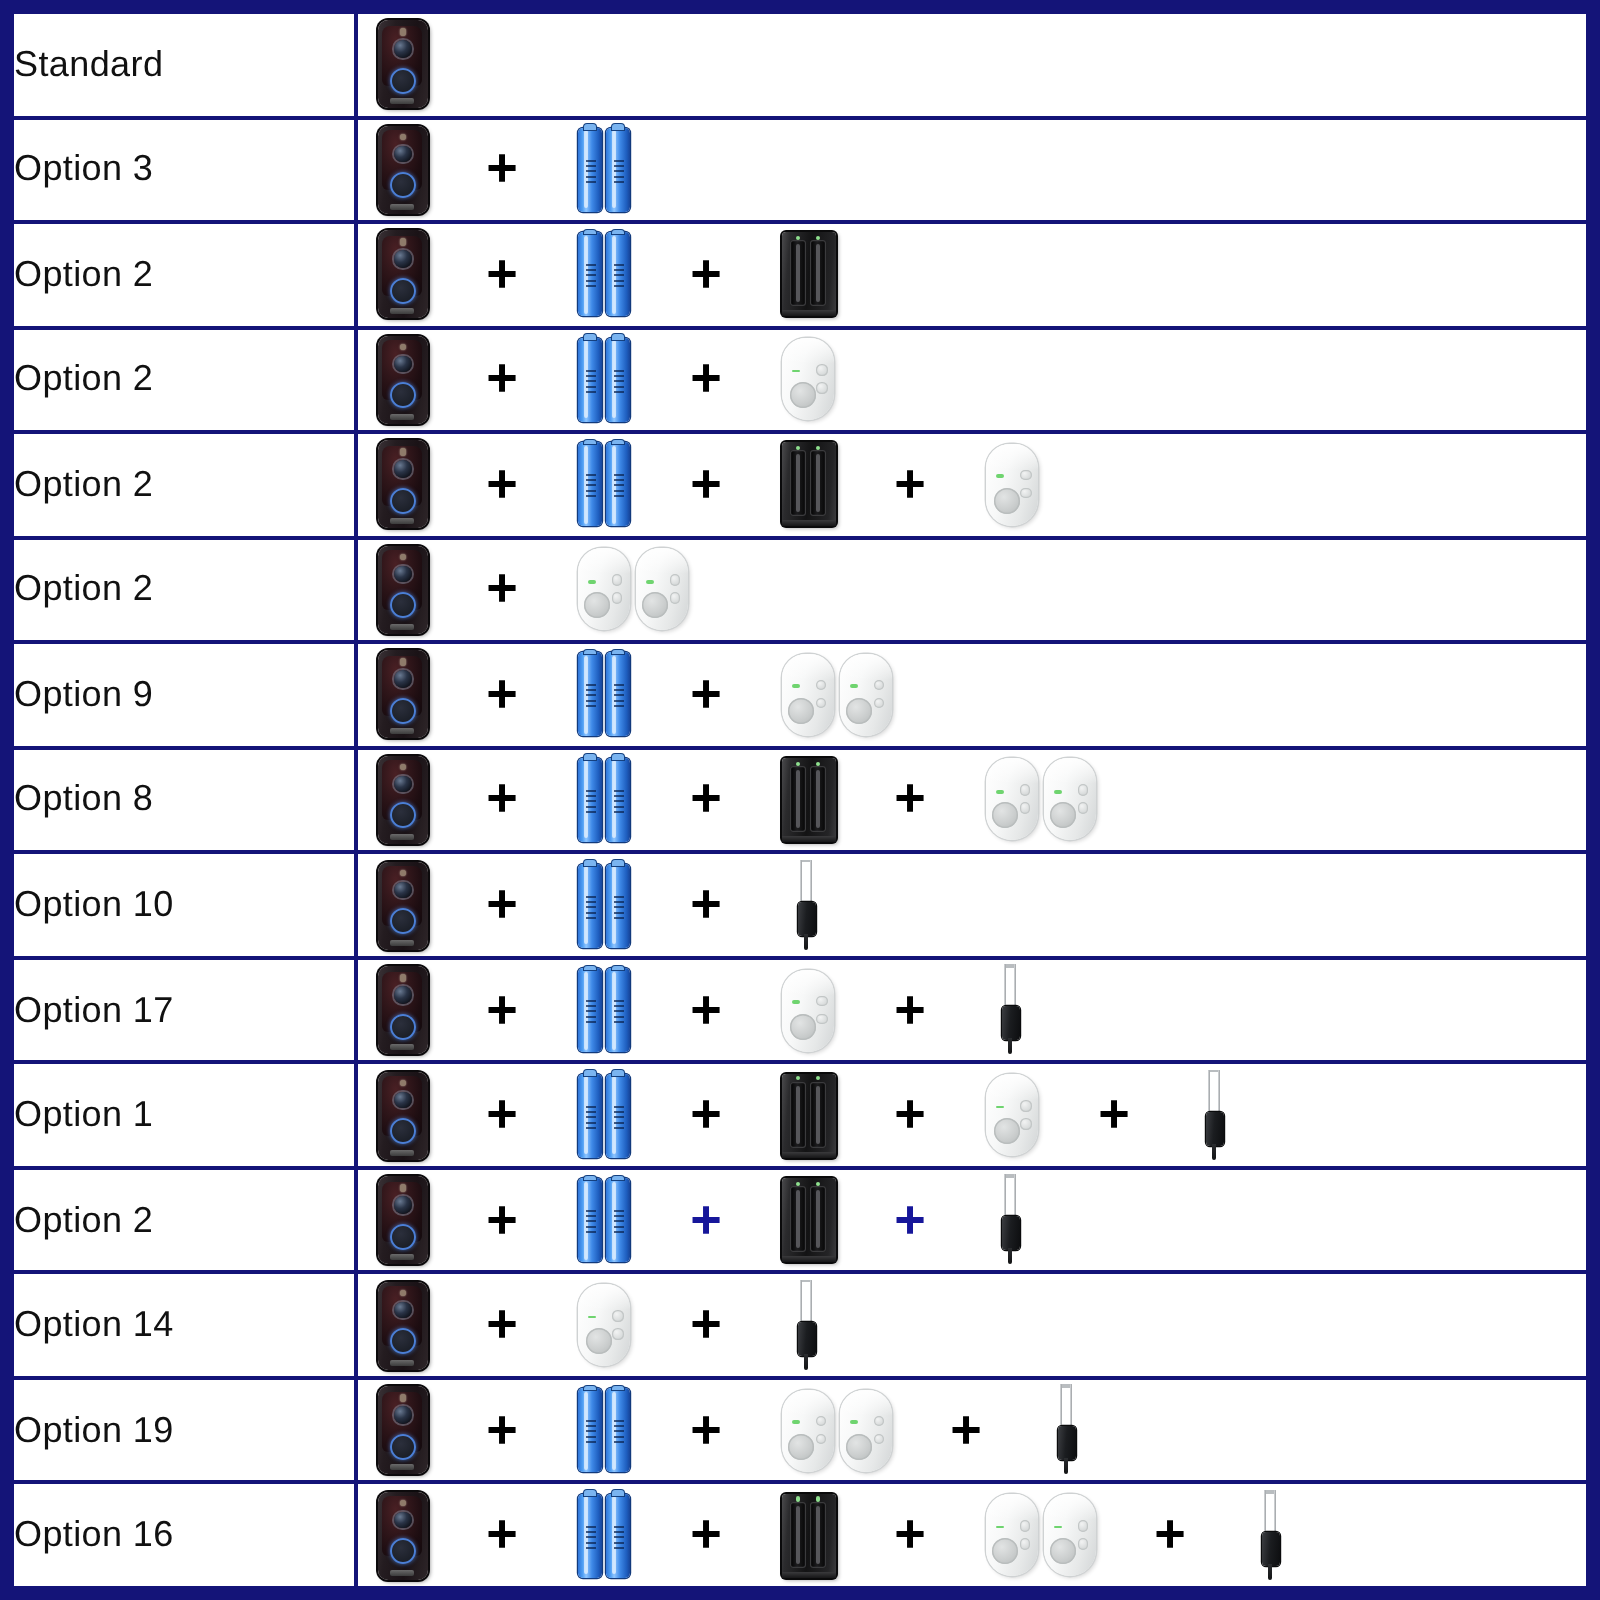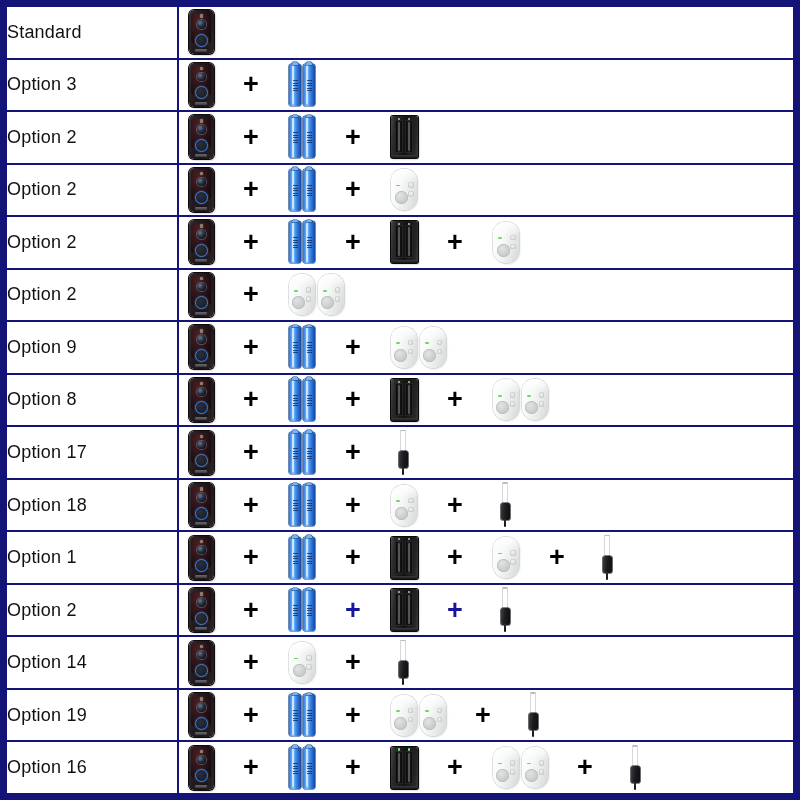--- a/index.html
+++ b/index.html
@@ -638,21 +638,21 @@
                     <div class="btn t"></div>
                     <div class="btn b"></div>
                     <div class="speaker"></div>
                   </div>
                 </div>
               </div>
             </div>
           </td>
         </tr>
         <tr>
-          <td class="label-cell">Option 17</td>
+          <td class="label-cell">Option 10</td>
           <td class="items-cell">
             <div class="items-row">
               <div class="slot w-doorbell">
                 <div class="doorbell">
                   <div class="db-face"></div>
                   <div class="db-ir"></div>
                   <div class="db-lens"></div>
                   <div class="db-btn"></div>
                   <div class="db-strip"></div>
                 </div>
@@ -677,21 +677,21 @@
                   <div class="prong p1"></div>
                   <div class="prong p2"></div>
                   <div class="grip"></div>
                   <div class="tip"></div>
                 </div>
               </div>
             </div>
           </td>
         </tr>
         <tr>
-          <td class="label-cell">Option 18</td>
+          <td class="label-cell">Option 17</td>
           <td class="items-cell">
             <div class="items-row">
               <div class="slot w-doorbell">
                 <div class="doorbell">
                   <div class="db-face"></div>
                   <div class="db-ir"></div>
                   <div class="db-lens"></div>
                   <div class="db-btn"></div>
                   <div class="db-strip"></div>
                 </div>

